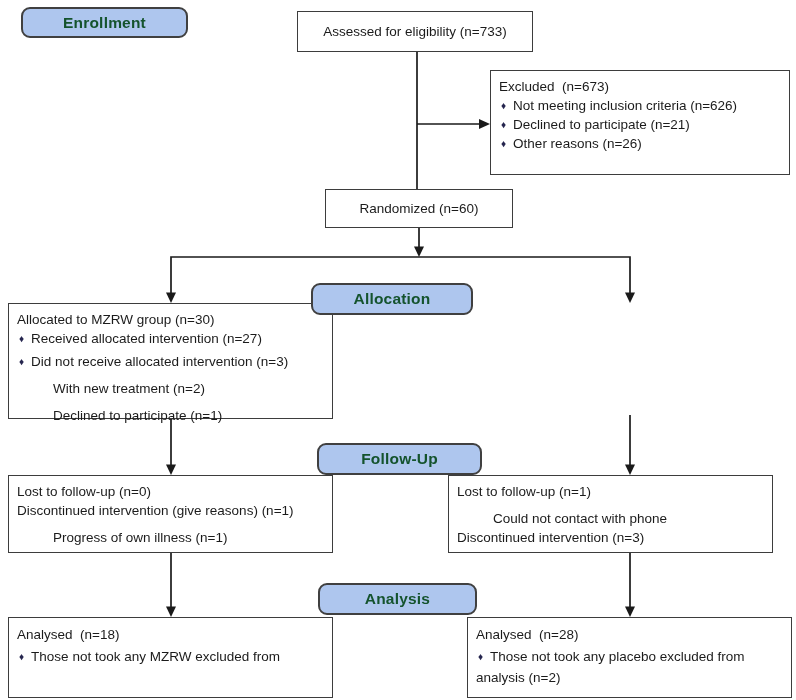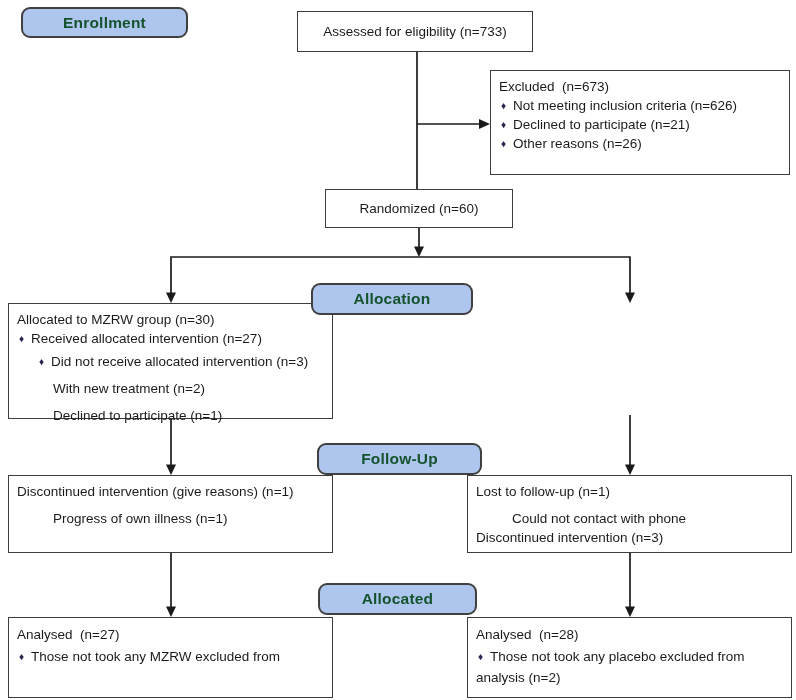--- a/index.html
+++ b/index.html
@@ -11,21 +11,21 @@
 
   .box {
     position:absolute; box-sizing:border-box; background:#ffffff;
     border:1.5px solid #3d3d3d; color:#1b1b1b; font-size:13.5px;
   }
   .box.center { display:flex; align-items:center; justify-content:center; text-align:center; }
   .box.multi { padding:6px 0 0 8px; }
   .line { white-space:pre-wrap; line-height:19px; }
   .tall .line { line-height:21.5px; }
   .line.ind { padding-left:36px;margin-top:8px; }
-  .line.mt { margin-top:4px;margin-left:20px; }
+  .line.mt { margin-top:4px; }
   .blt {
     display:inline-block; font-size:10px; color:#26264f;
     margin-right:7px; margin-left:2px; vertical-align:1px;
   }
 
   .tag {
     position:absolute; box-sizing:border-box; background:#aec6ee;
     border:2px solid #404040; border-radius:9px; color:#14532d;
     font-weight:bold; font-size:15.5px; letter-spacing:.2px;
     display:flex; align-items:center; justify-content:center; z-index:3;
@@ -62,21 +62,21 @@
       <polygon points="166,464.5 176,464.5 171,475"></polygon>
       <polygon points="625,464.5 635,464.5 630,475"></polygon>
       <polygon points="166,606.5 176,606.5 171,617"></polygon>
       <polygon points="625,606.5 635,606.5 630,617"></polygon>
     </g>
   </svg>
 
   <div class="tag" style="left:21px;top:7px;width:167px;height:31px">Enrollment</div>
   <div class="tag" style="left:317px;top:443px;width:165px;height:32px">Follow-Up</div>
   <div class="tag" style="left:311px;top:283px;width:162px;height:32px">Allocation</div>
-  <div class="tag" style="left:318px;top:583px;width:159px;height:32px">Allocated</div>
+  <div class="tag" style="left:318px;top:583px;width:159px;height:32px">Analysis</div>
 
   <div class="box center" style="left:297px;top:11px;width:236px;height:41px">
     <span>Assessed for eligibility (n=733)</span>
   </div>
 
   <div class="box multi" style="left:490px;top:70px;width:300px;height:105px">
     <div class="line">Excluded  (n=673)</div>
     <div class="line"><span class="blt">♦</span><span>Not meeting inclusion criteria (n=626)</span></div>
     <div class="line"><span class="blt">♦</span><span>Declined to participate (n=21)</span></div>
     <div class="line"><span class="blt">♦</span><span>Other reasons (n=26)</span></div>
@@ -89,32 +89,33 @@
   <div class="box multi" style="left:8px;top:303px;width:325px;height:116px">
     <div class="line">Allocated to MZRW group (n=30)</div>
     <div class="line"><span class="blt">♦</span><span>Received allocated intervention (n=27)</span></div>
     <div class="line mt"><span class="blt">♦</span><span>Did not receive allocated intervention (n=3)</span></div>
     <div class="line ind">With new treatment (n=2)</div>
     <div class="line ind">Declined to participate (n=1)</div>
   </div>
 
 
   <div class="box multi" style="left:8px;top:475px;width:325px;height:78px">
+    <div class="line">Lost to follow-up (n=0)</div>
     <div class="line">Discontinued intervention (give reasons) (n=1)</div>
     <div class="line ind">Progress of own illness (n=1)</div>
   </div>
 
-  <div class="box multi" style="left:467px;top:475px;width:325px;height:78px">
+  <div class="box multi" style="left:448px;top:475px;width:325px;height:78px">
     <div class="line">Lost to follow-up (n=1)</div>
     <div class="line ind">Could not contact with phone</div>
     <div class="line">Discontinued intervention (n=3)</div>
   </div>
 
   <div class="box multi tall" style="left:8px;top:617px;width:325px;height:81px">
-    <div class="line">Analysed  (n=27)</div>
+    <div class="line">Analysed  (n=18)</div>
     <div class="line"><span class="blt">♦</span><span>Those not took any MZRW excluded from</span></div>
   </div>
 
   <div class="box multi tall" style="left:467px;top:617px;width:325px;height:81px">
     <div class="line">Analysed  (n=28)</div>
     <div class="line"><span class="blt">♦</span><span>Those not took any placebo excluded from</span></div>
     <div class="line">analysis (n=2)</div>
   </div>
 
 </div>

